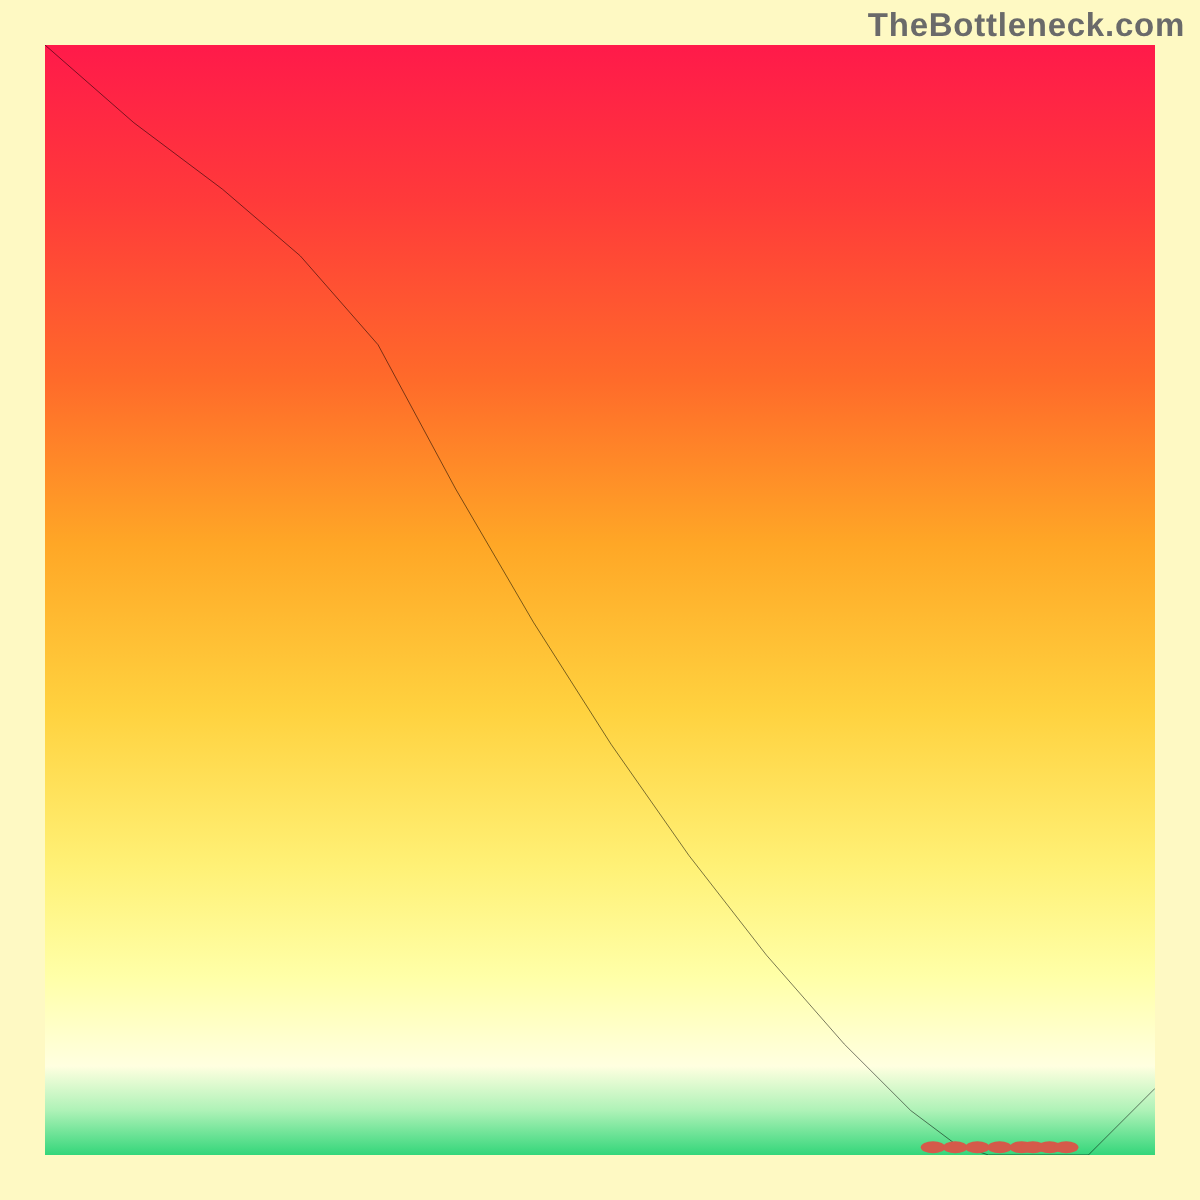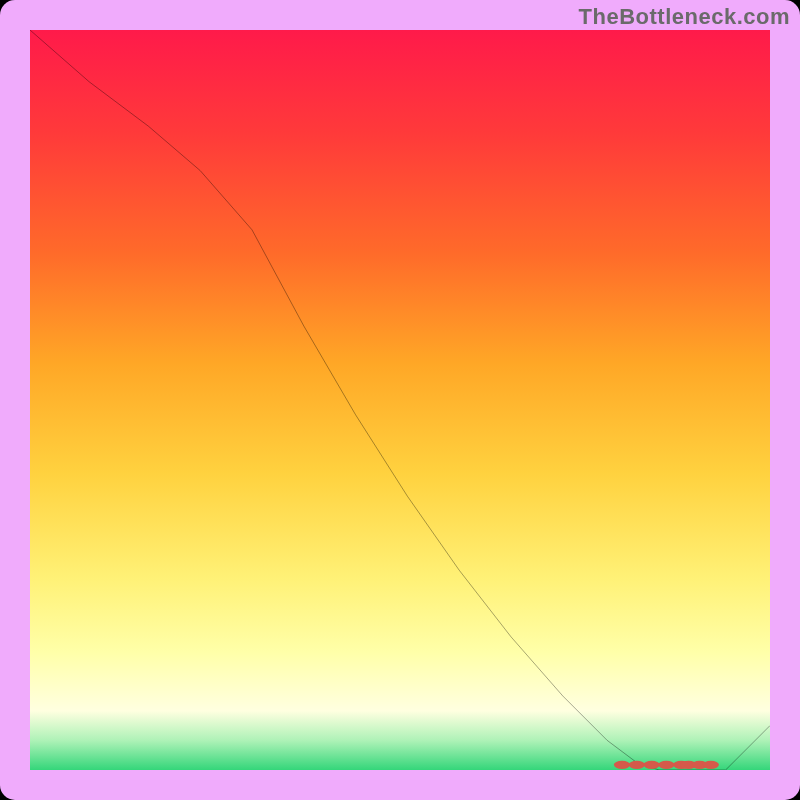--- a/index.html
+++ b/index.html
@@ -7,22 +7,21 @@
     padding: 0;
     width: 800px;
     height: 800px;
     background: #000;
     font-family: Arial, Helvetica, sans-serif;
   }
   .frame {
     position: relative;
     width: 800px;
     height: 800px;
-    background: #f0abfc;
-    border-radius: 15px;
+    background: #fef9c3;
   }
   .watermark {
     position: absolute;
     top: 4px;
     right: 10px;
     color: #6a6a6a;
     font-size: 22px;
     font-weight: 600;
     letter-spacing: 0.5px;
   }

